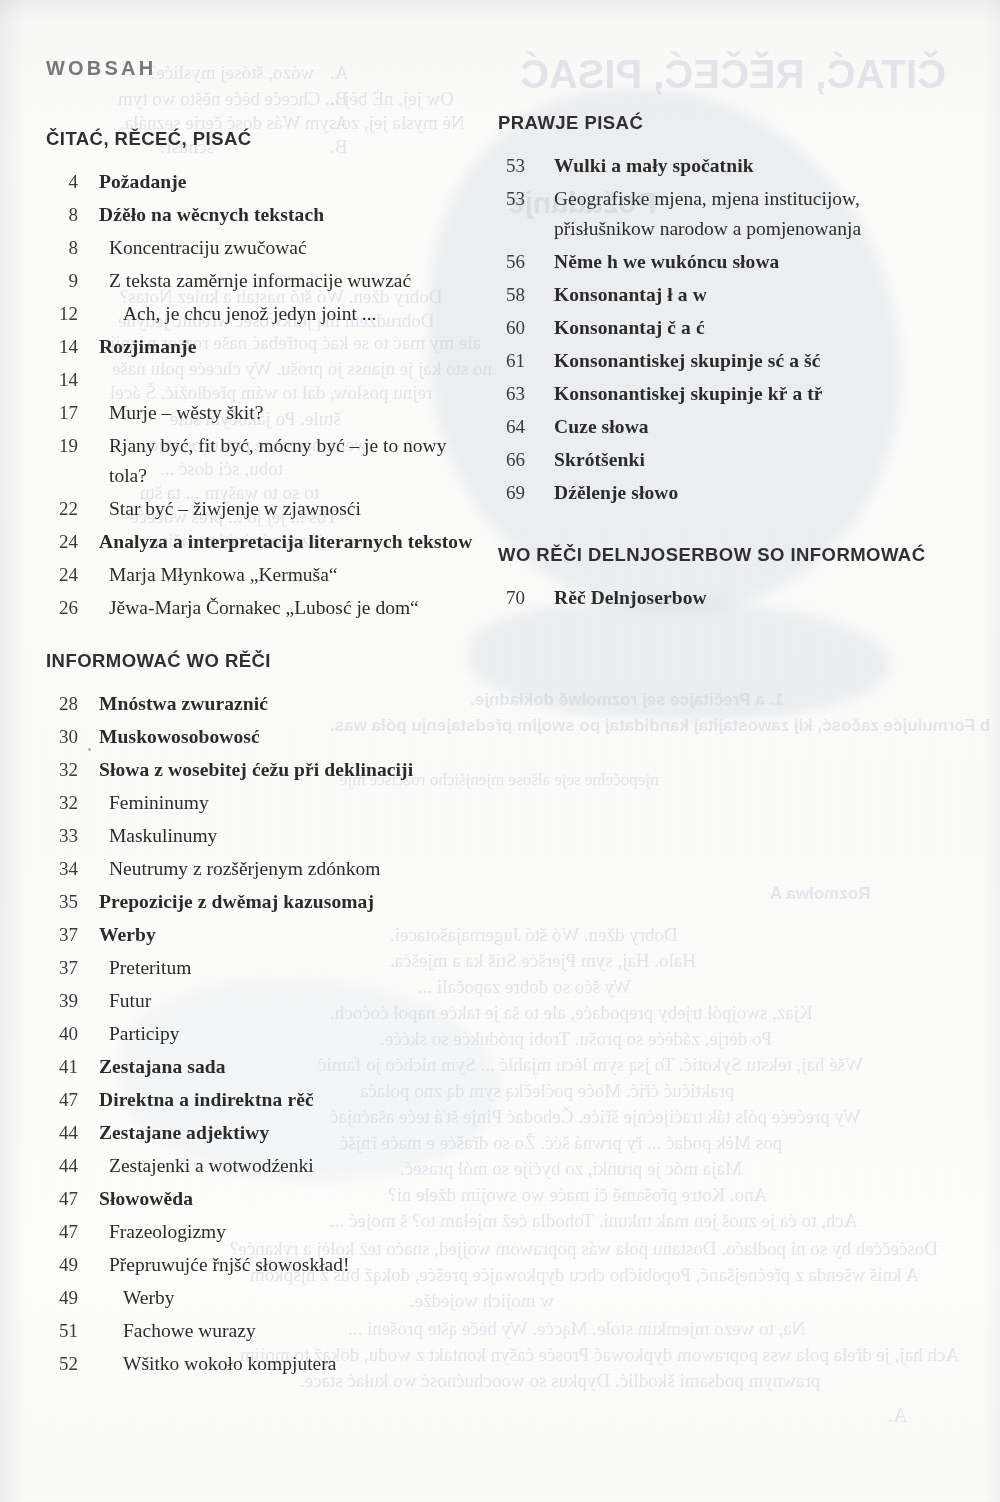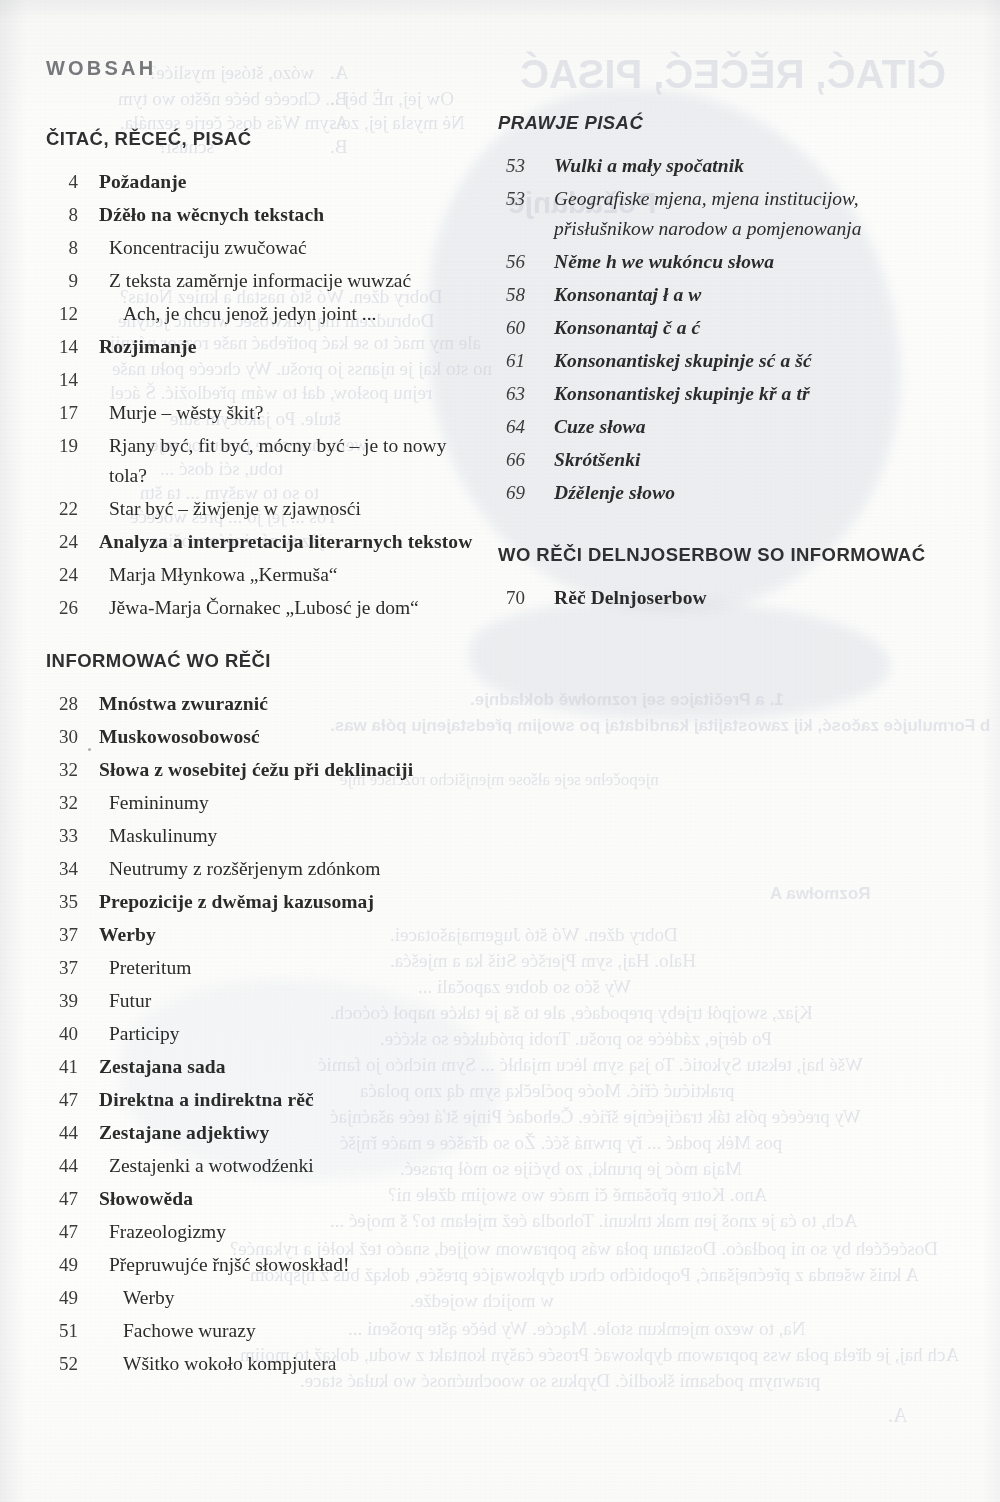--- a/index.html
+++ b/index.html
@@ -361,21 +361,21 @@
           </li>
           <li class="toc-row lvl3">
             <span class="toc-num">52</span>
             <span class="toc-label">Wšitko wokoło kompjutera</span>
           </li>
         </ul>
       </div>
   </div>
 
   <div class="col col-right">
-    <div class="section" id="R0" style="top:112px;font-style:italic;">
+    <div class="section" id="R0" style="top:112px;">
         <div class="section-title">PRAWJE PISAĆ</div>
         <ul class="toc-list">
           <li class="toc-row lvl1">
             <span class="toc-num">53</span>
             <span class="toc-label bold">Wulki a mały spočatnik</span>
           </li>
           <li class="toc-row lvl2">
             <span class="toc-num">53</span>
             <span class="toc-label">Geografiske mjena, mjena institucijow, přisłušnikow narodow a pomjenowanja</span>
           </li>

